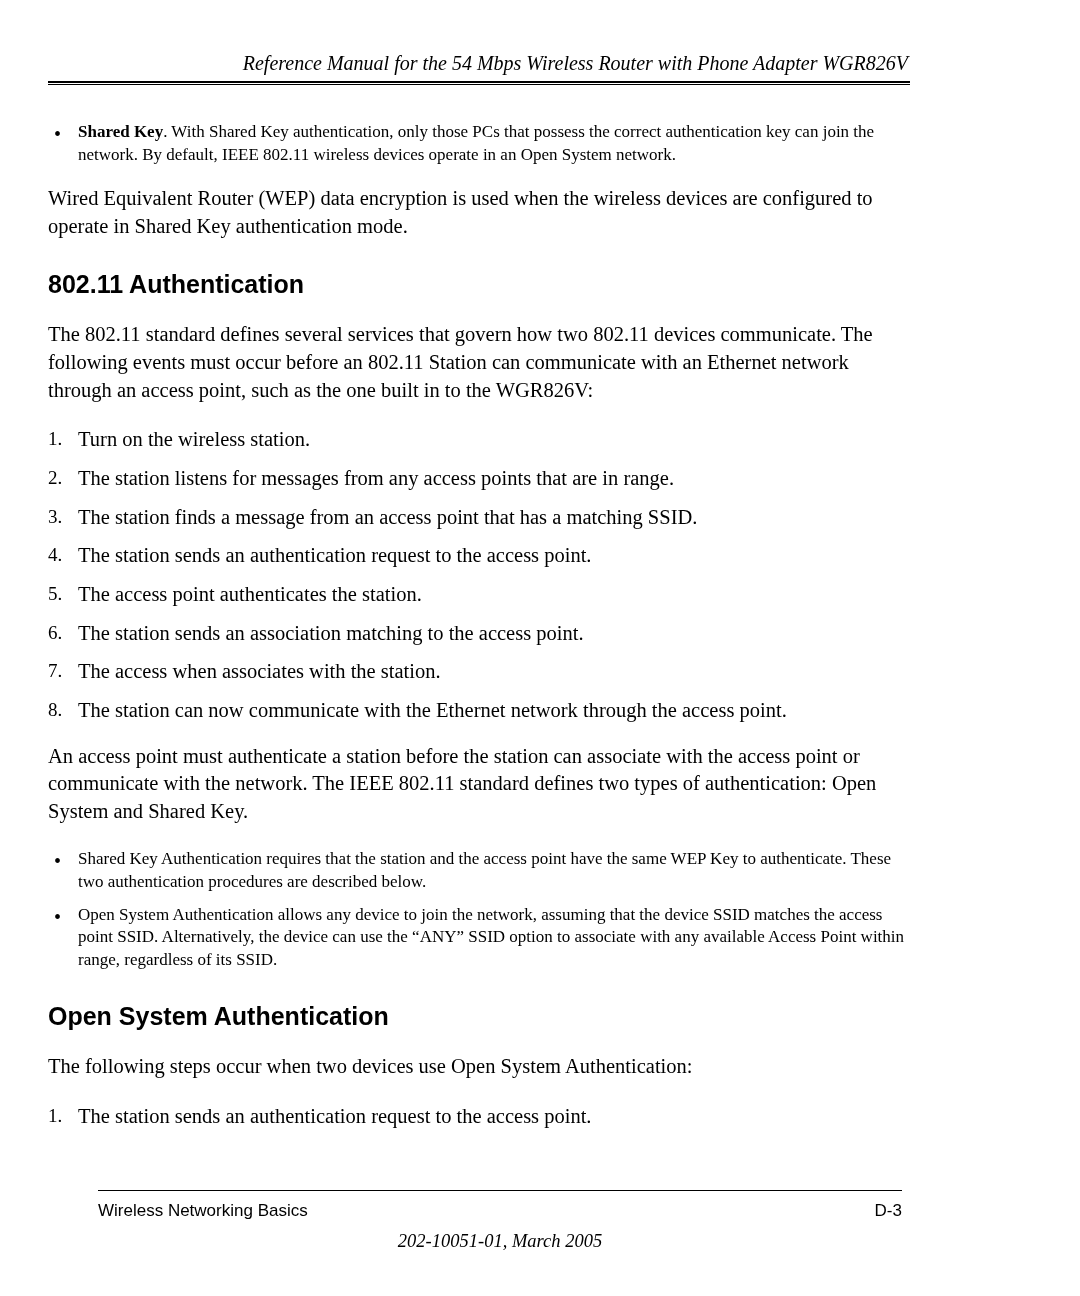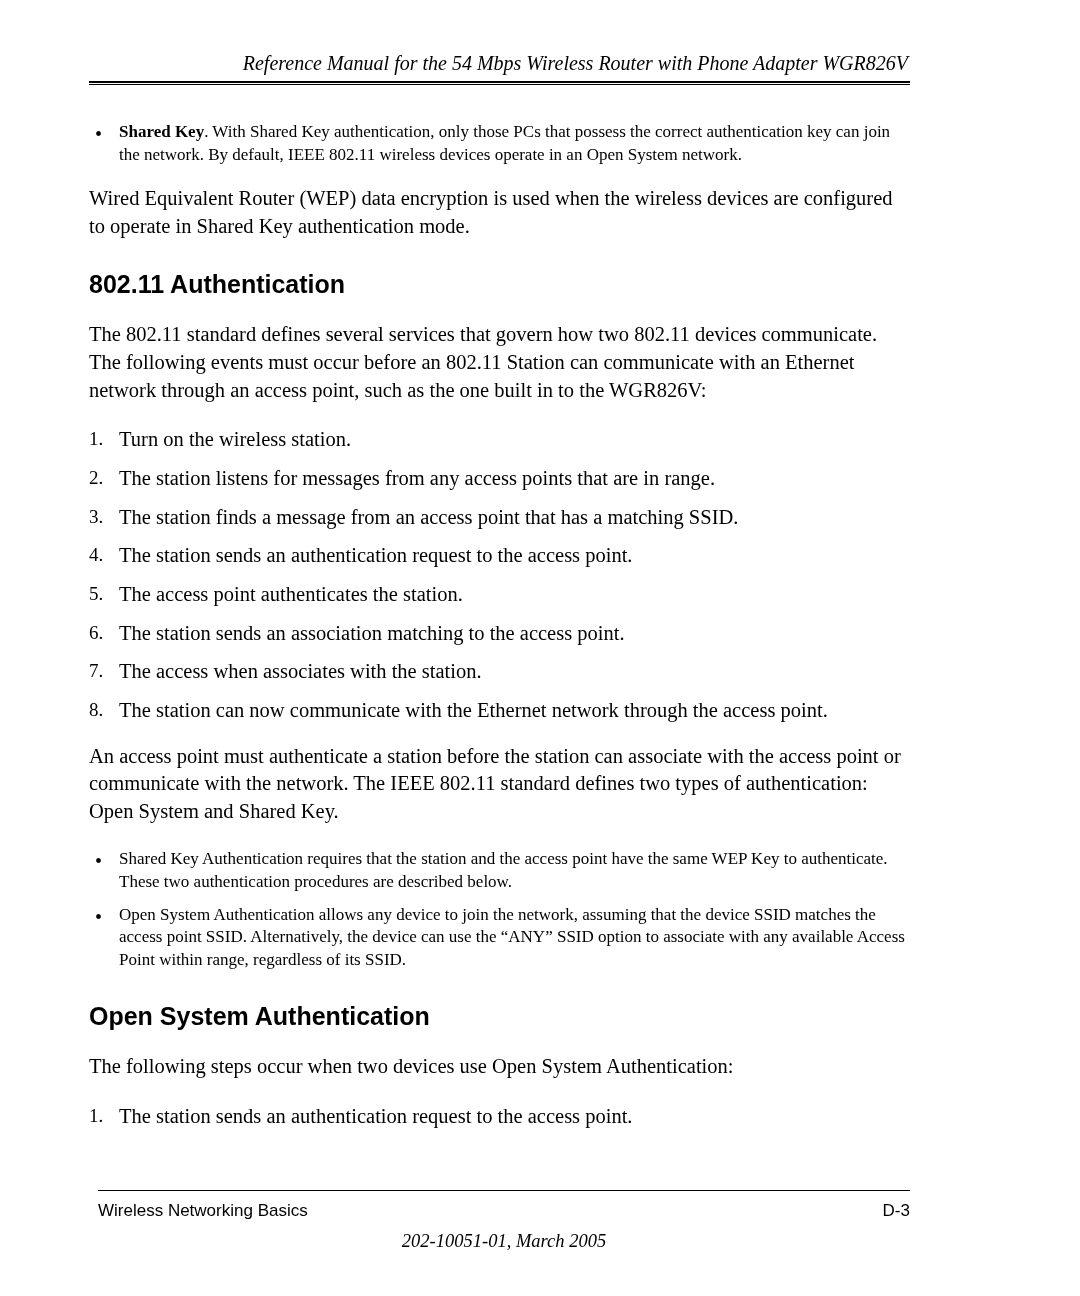--- a/index.html
+++ b/index.html
@@ -1,20 +1,20 @@
 <!DOCTYPE html>
 <html><head>
 <meta charset="utf-8">
 <style>
   * { margin: 0; padding: 0; box-sizing: border-box; }
   html, body { width: 1080px; height: 1296px; background: #fff; font-family: "Times New Roman", Times, serif; color: #000; }
   .page {
     width: 1008px;
     height: 1296px;
-    padding: 52px 98px 40px 89px;
+    padding: 52px 98px 40px 48px;
     position: relative;
   }
   .header-title {
     font-style: italic;
     font-size: 20px;
     text-align: right;
     margin-bottom: 6px;
     padding-right: 2px;
   }
   .header-rule {
@@ -72,21 +72,21 @@
   .ordered-list > li::before {
     content: counter(step) ".";
     position: absolute;
     left: 0;
     top: 0;
     font-size: 19px;
   }
   .footer {
     position: absolute;
     left: 98px;
-    right: 98px;
+    right: 106px;
     bottom: 44px;
   }
   .footer-rule {
     border: none;
     border-top: 1px solid #000;
     margin-bottom: 10px;
   }
   .footer-row {
     display: flex;
     justify-content: space-between;

